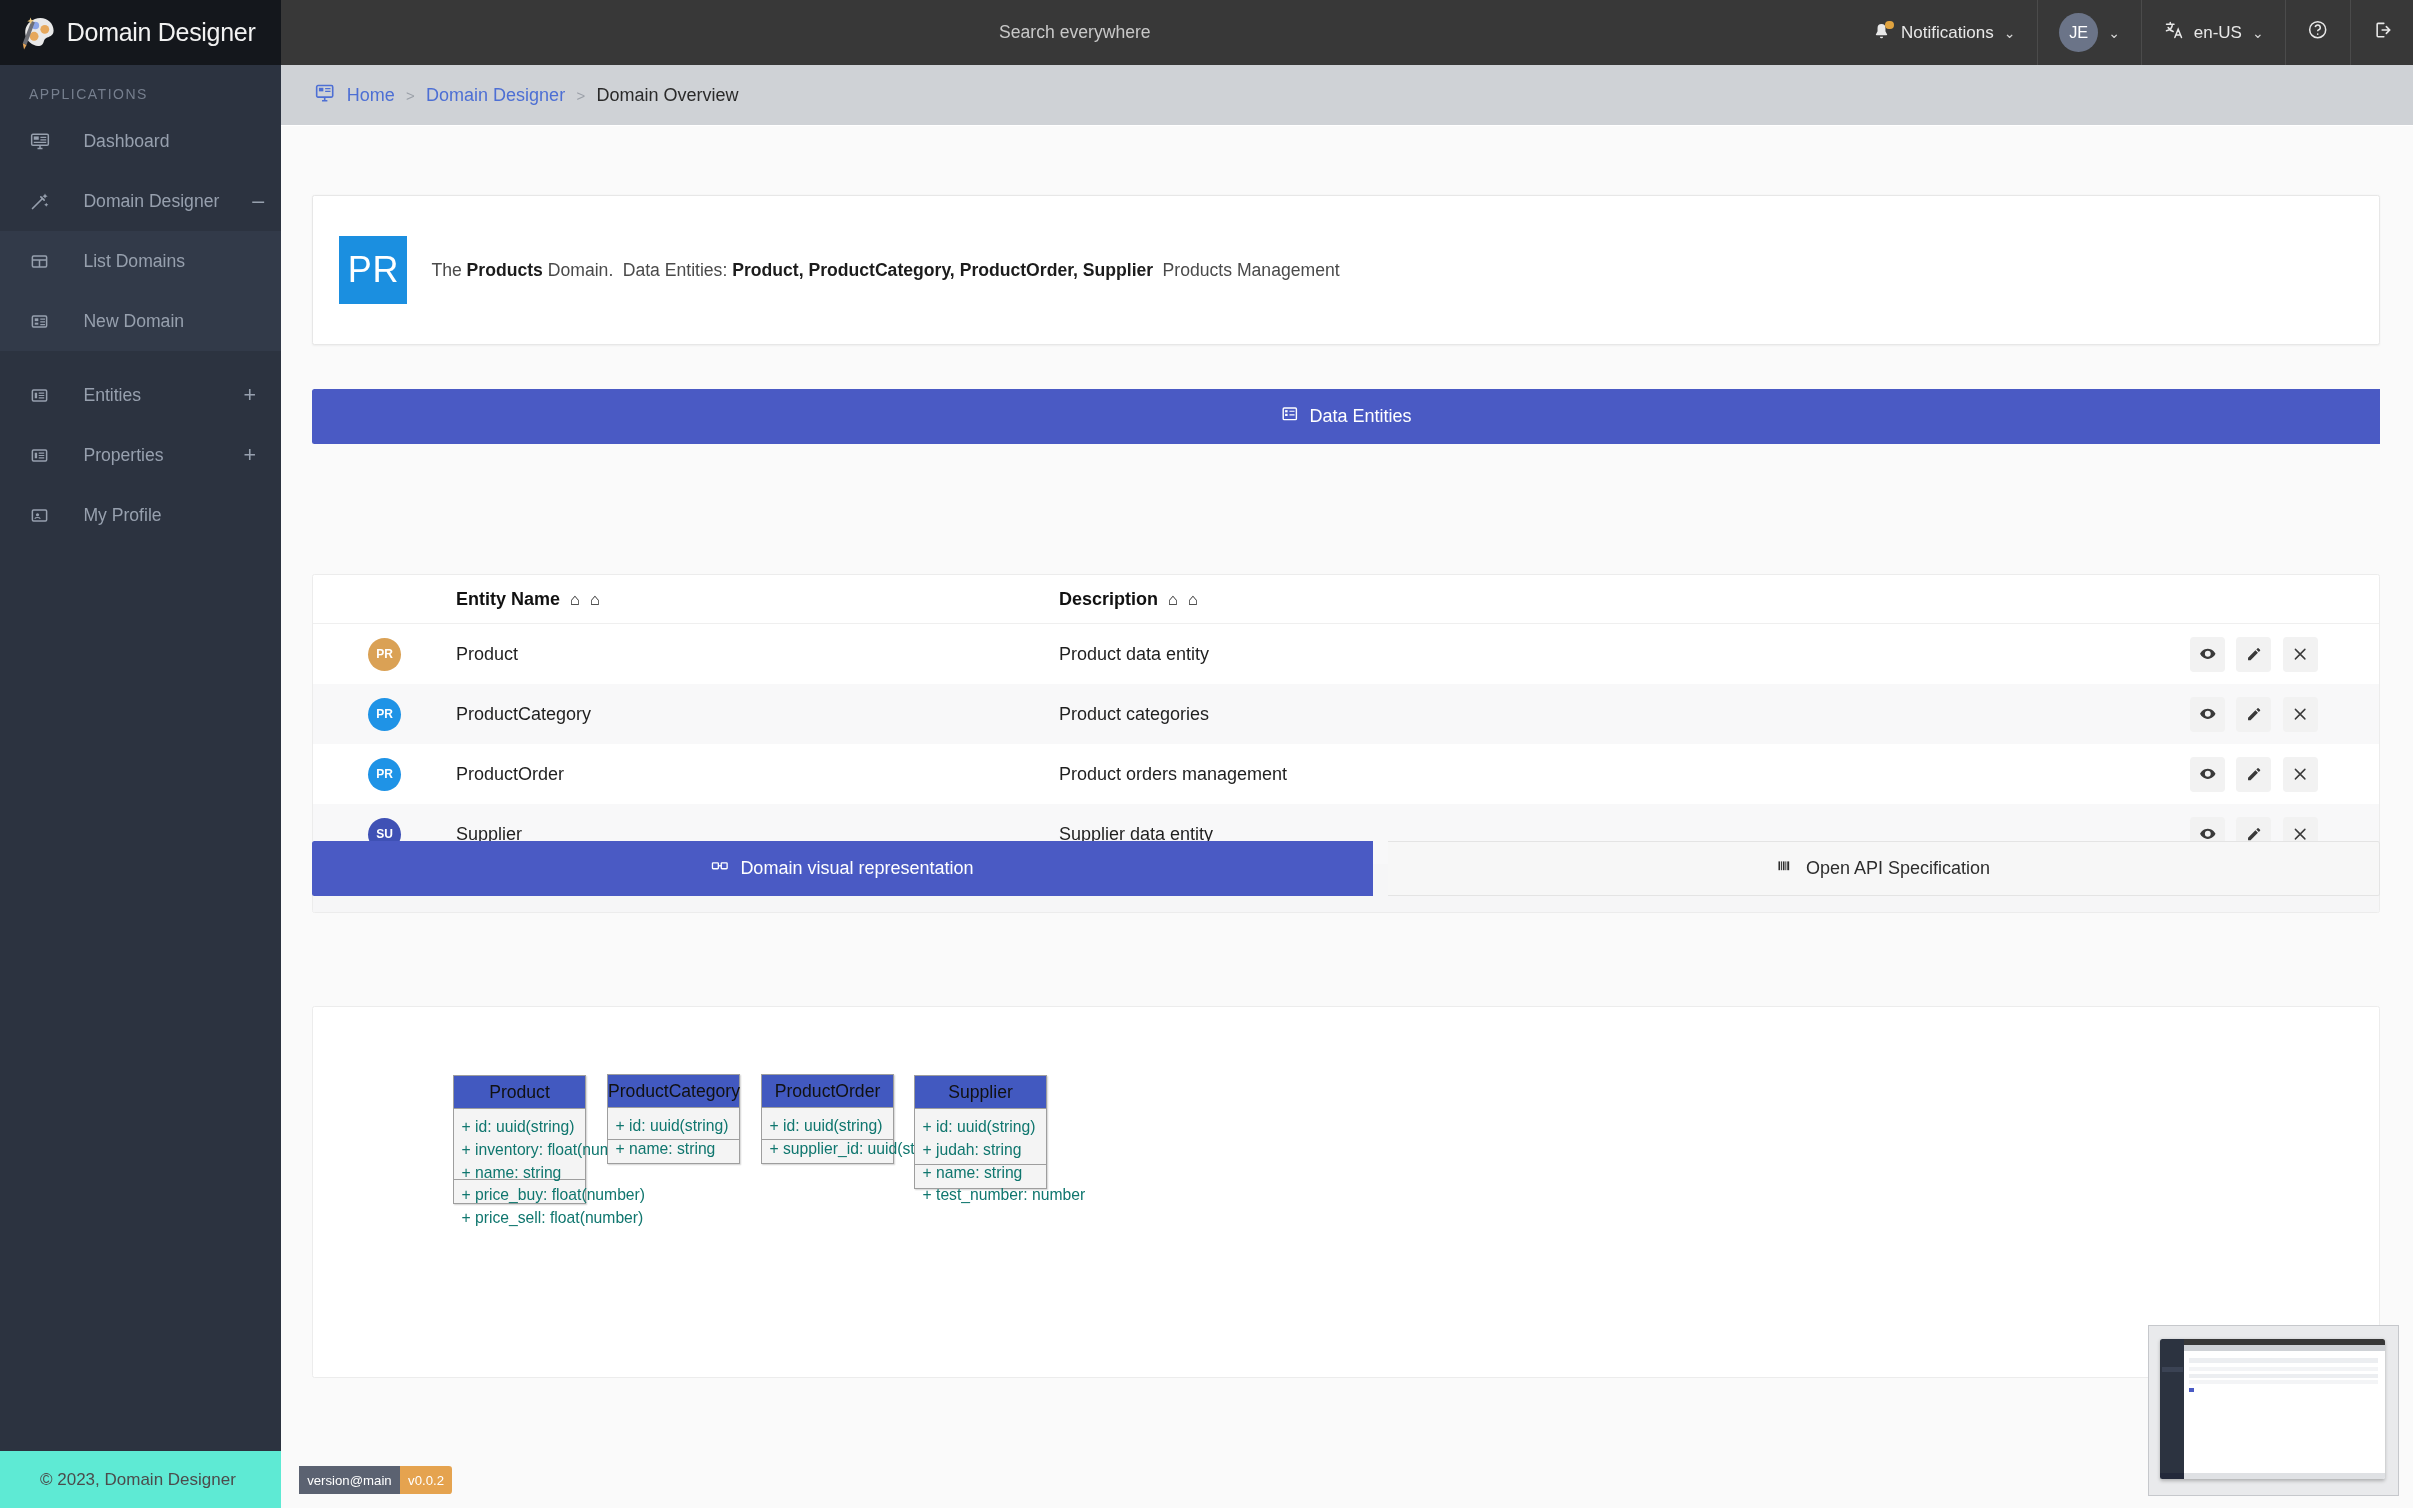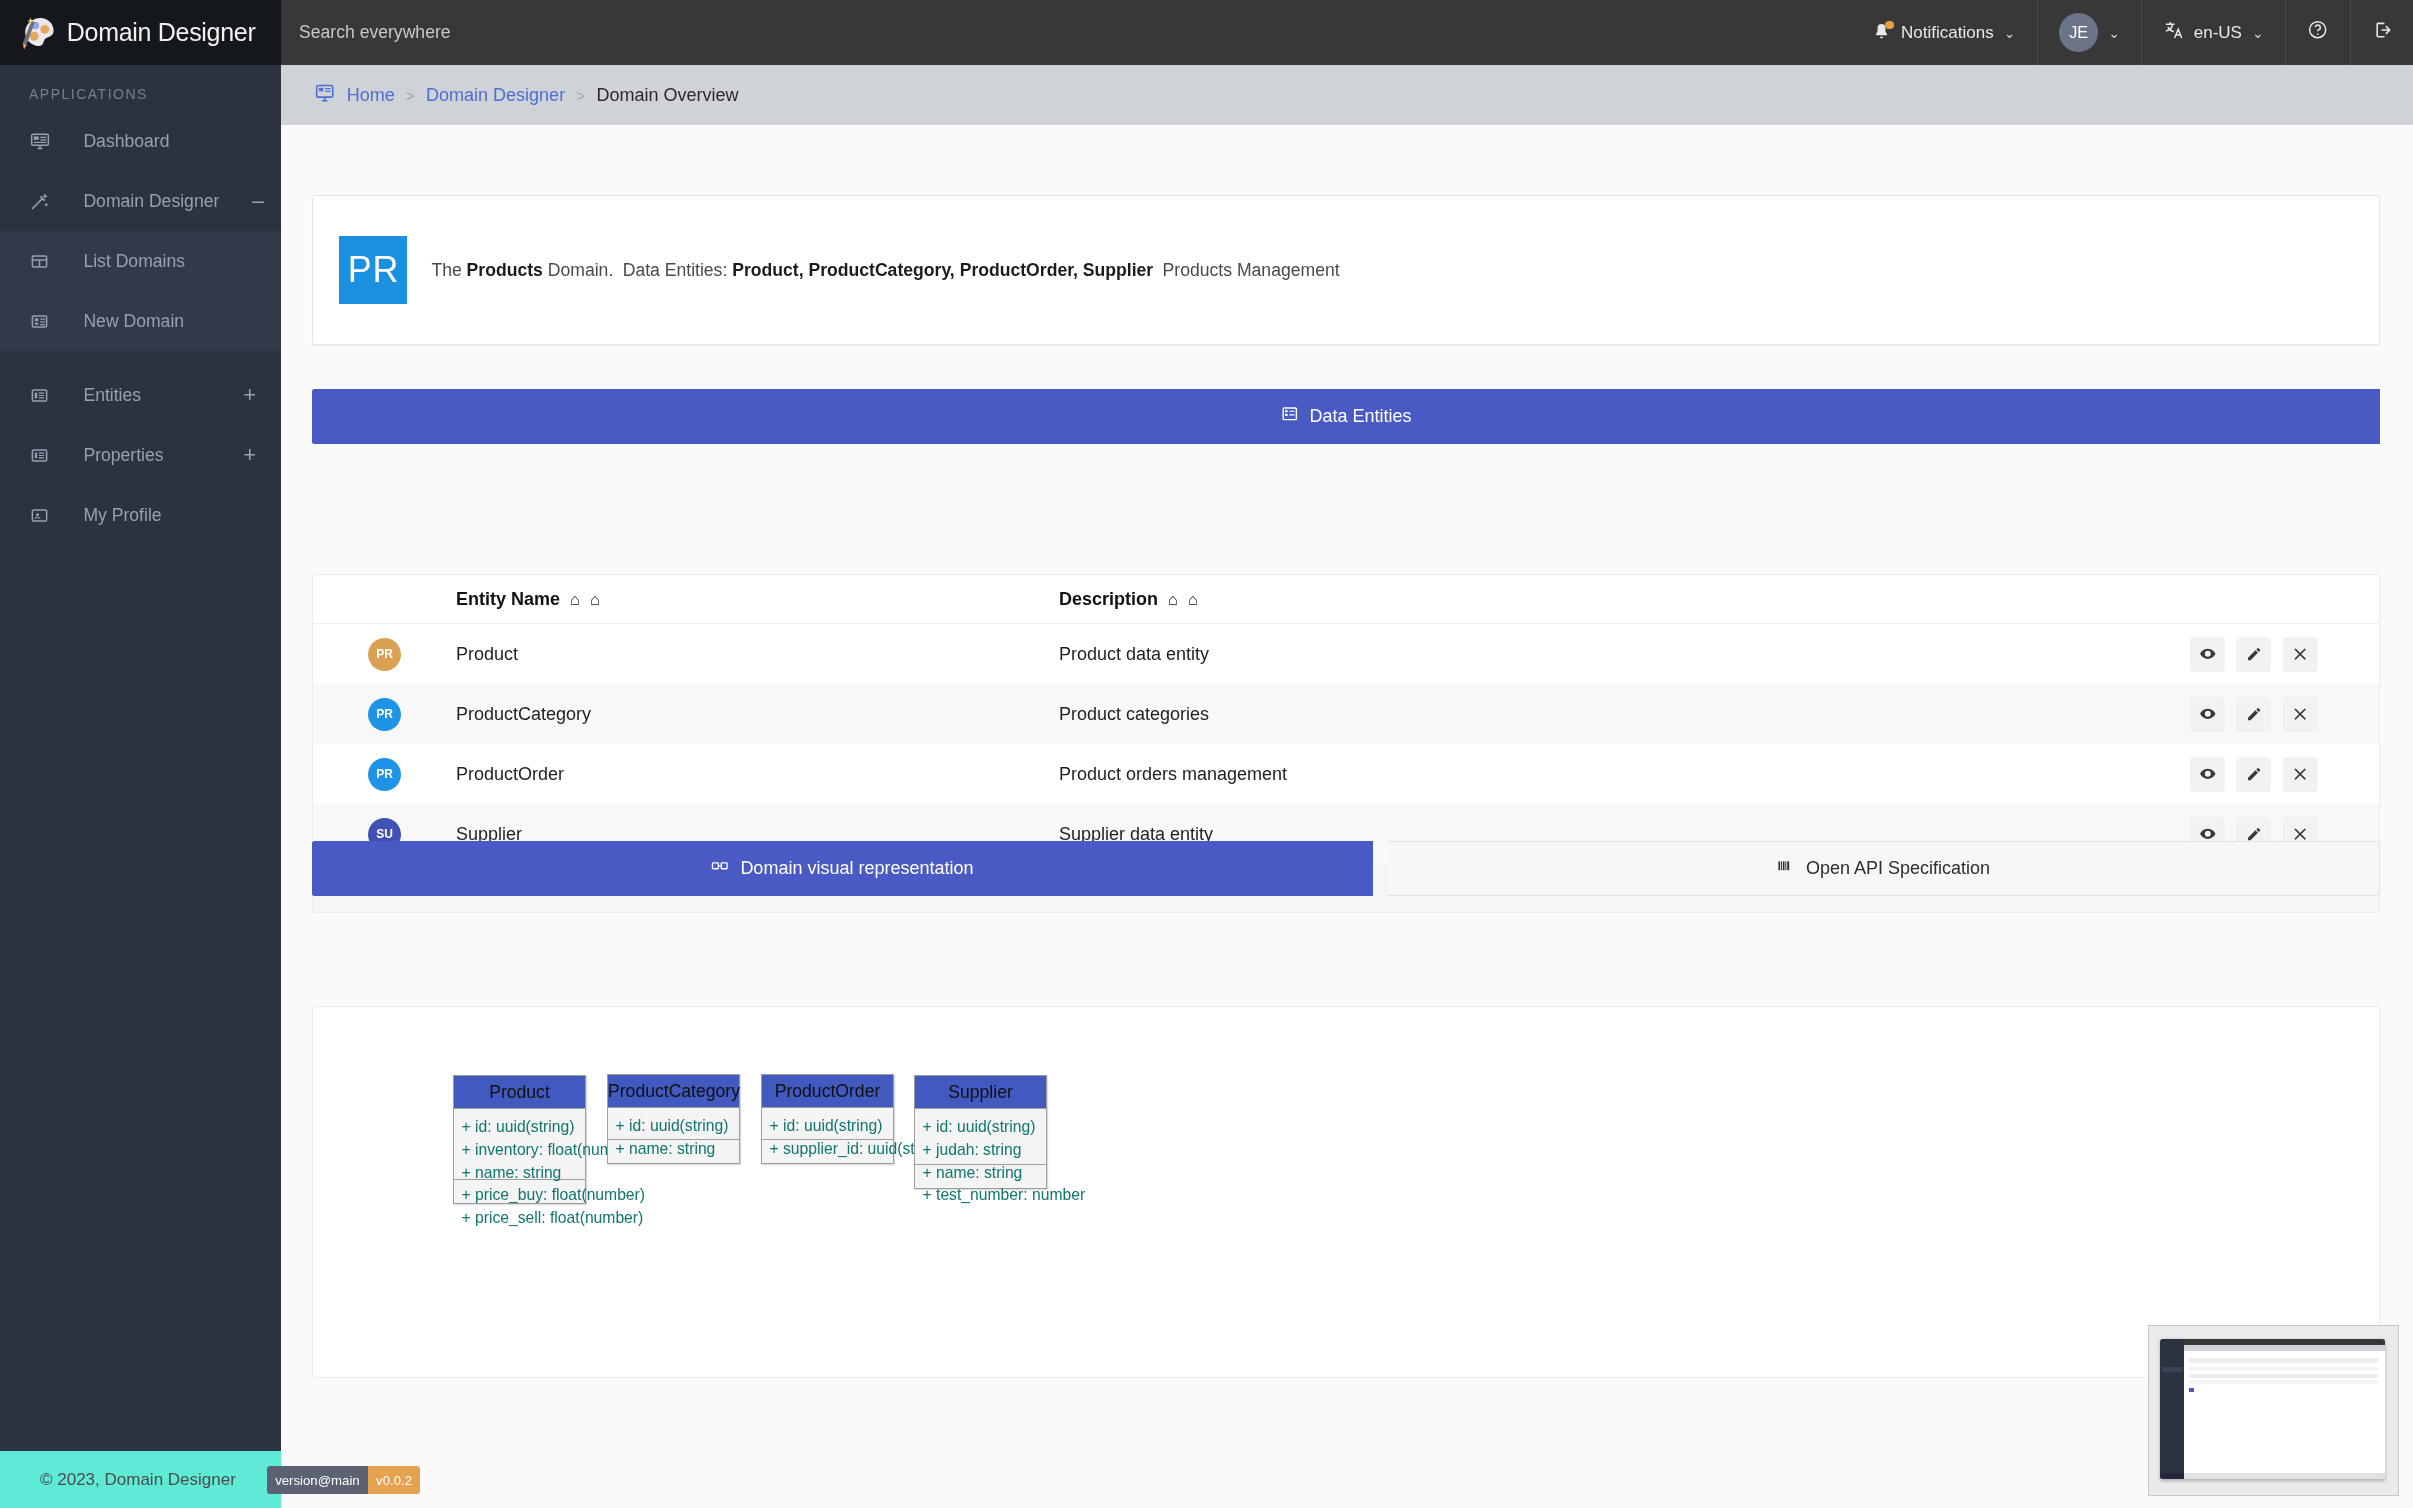--- a/index.html
+++ b/index.html
@@ -34,21 +34,21 @@
   .nav-item .ico { width: 21.4px; height: 21.4px; flex: none; display: flex; align-items: center; justify-content: center; }
   .nav-item .label { flex: 1; white-space: nowrap; }
   .nav-item .aff { font-size: 21.4px; color: #97a0ae; line-height: 0.7; }
   .nav-gap { height: 14px; }
 
   
   .topbar {
     position: absolute; left: 281px; top: 0; width: 2133px; height: 65px;
     background: #383838; display: flex; align-items: center; color: #e8e8e8;
   }
-  .search-box { flex: 1; padding-left: 18px; font-size: 17.6px; color: #c8c8c8; }
+  .search-box { flex: 1; padding-left: 18px; font-size: 17.6px; color: #c8c8c8; text-align: center; }
   .top-cell {
     height: 65px; display: flex; align-items: center; gap: 10px;
     padding: 0 21.4px; border-left: 0.6px solid #4b4b4b; cursor: pointer; font-size: 17px;
   }
   .top-cell.nb { border-left: none; }
   .bell-wrap { position: relative; width: 19px; height: 21.4px; }
   .bell-dot {
     position: absolute; right: -2.5px; top: -1.3px; width: 8.2px; height: 8.2px;
     border-radius: 50%; background: #e0a33f;
   }
@@ -146,21 +146,21 @@
   
   .footer {
     position: absolute; left: 0; top: 1451px; width: 2413px; height: 58px;
     background: #fafafa; display: flex; align-items: center;
   }
   .footer-left {
     width: 281px; height: 58px; background: #5eead4; display: flex; align-items: center;
     padding-left: 40px; font-size: 17px; color: #4c4c4c; white-space: nowrap;
   }
   .ver-badge { display: flex; height: 28px; border-radius: 3.1px; overflow: hidden; margin-left: -14px; }
-  .ver-a { background: #5b6271; color: #fff; font-size: 13.2px; display: flex; align-items: center; padding: 0 8.2px; }
+  .ver-a { background: #5b6271; color: #fff; font-size: 13.2px; display: flex; align-items: center; padding: 0 8.2px; margin-left: 32px; }
   .ver-b { background: #e5a34f; color: #fff; font-size: 13.2px; display: flex; align-items: center; padding: 0 8.2px; }
 
   
   .thumb {
     position: absolute; left: 2148px; top: 1325px; width: 251px; height: 171px;
     background: #e9eaec; border: 0.6px solid #c6c8cc; overflow: hidden;
   }
   .thumb-inner { position: absolute; left: 11.3px; top: 12.6px; width: 225px; height: 140px; background:#fff; border-radius:2.5px; box-shadow:0 1.3px 3.8px rgba(0,0,0,.25); overflow:hidden; }
   .t-side { position:absolute; left:0; top:0; width:24px; height:140px; background:#2c3340; }
   .t-top { position:absolute; left:24px; top:0; width:201px; height:6.3px; background:#383838; }

